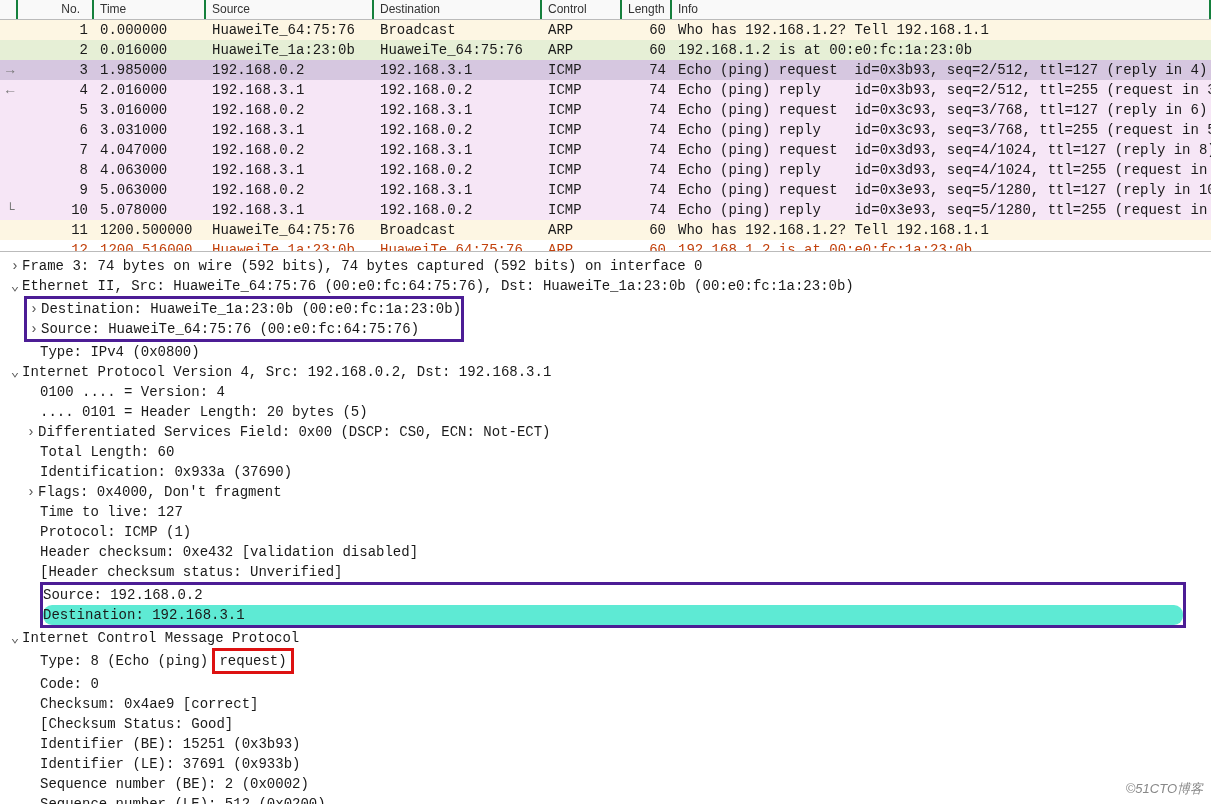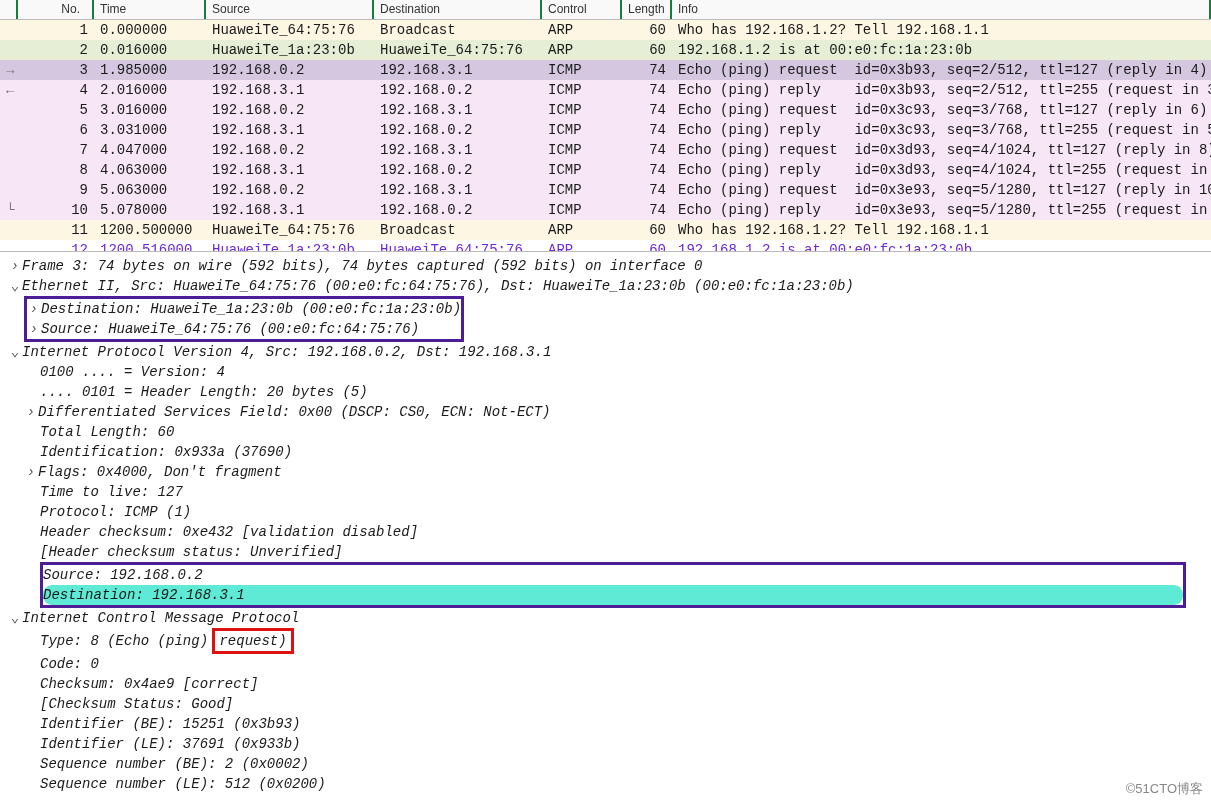--- a/index.html
+++ b/index.html
@@ -24,34 +24,34 @@
   .col-dst  { width: 168px; }
   .col-proto{ width: 80px;  }
   .col-len  { width: 50px;  text-align:right; padding-right:8px;}
   .col-info { flex: 1; }
   .pkt-row { display:flex; height:20px; line-height:20px; }
   .pkt-cell { padding: 0 6px; white-space:pre; overflow:hidden; font-family: Consolas,"Courier New",monospace; font-size:14px; }
   .bg-arp1 { background:#fdf6e3; }
   .bg-arp2 { background:#e6efd6; }
   .bg-sel  { background:#d6c7e0; }
   .bg-pink  { background:#f6e6f6; }
-  .bg-cut  { background:#fff; color:#6d28d9;justify-content:flex-end; }
+  .bg-cut  { background:#fff; color:#c2410c;justify-content:flex-end; }
 
   
   .details { height: 552px; overflow-y:auto; background:#fff; padding:4px 6px 12px; }
-  .tree-row { white-space:pre; font-family: Consolas,"Courier New",monospace; font-size:14px; line-height:20px; cursor:default; position:relative;font-style:italic;}
+  .tree-row { white-space:pre; font-family: Consolas,"Courier New",monospace; font-size:14px; line-height:20px; cursor:default; position:relative;}
   .tw { display:inline-block; width:14px; text-align:center; color:#555; user-select:none;}
   .pad0 { padding-left: 2px; }
   .pad1 { padding-left: 18px; }
   .pad2 { padding-left: 34px; }
   .hl-blue { background:#5eead4;border-radius:9px; }
   .redbox { border:3px solid #d11; display:inline-block; padding:0 4px; margin-left:-4px;}
   .redbox-block { border:3px solid #4c1d95; }
 
-  .watermark { position:absolute; right:8px; bottom:6px; color:#888; font-size:13px; pointer-events:none;text-align:center;}
+  .watermark { position:absolute; right:8px; bottom:6px; color:#888; font-size:13px; font-style:italic; pointer-events:none;text-align:center;}
 
   
   .arrow-cell { width:18px; text-align:center; color:#777; }
 </style>
 </head>
 <body>
 
 <div class="packet-list">
   <div class="hdr-row">
     <div class="hdr-cell arrow-cell"></div>
@@ -191,20 +191,21 @@
 
   <div class="tree-row pad0"><span class="tw">›</span><span>Frame 3: 74 bytes on wire (592 bits), 74 bytes captured (592 bits) on interface 0</span></div>
 
   <div class="tree-row pad0"><span class="tw">⌄</span><span>Ethernet II, Src: HuaweiTe_64:75:76 (00:e0:fc:64:75:76), Dst: HuaweiTe_1a:23:0b (00:e0:fc:1a:23:0b)</span></div>
 
   <div class="redbox-block" style="margin-left:18px; width:fit-content;">
     <div class="tree-row"><span class="tw">›</span><span>Destination: HuaweiTe_1a:23:0b (00:e0:fc:1a:23:0b)</span></div>
     <div class="tree-row"><span class="tw">›</span><span>Source: HuaweiTe_64:75:76 (00:e0:fc:64:75:76)</span></div>
   </div>
 
+  <div class="tree-row pad2"><span>Type: IPv4 (0x0800)</span></div>
 
   <div class="tree-row pad0"><span class="tw">⌄</span><span>Internet Protocol Version 4, Src: 192.168.0.2, Dst: 192.168.3.1</span></div>
   <div class="tree-row pad2"><span>0100 .... = Version: 4</span></div>
   <div class="tree-row pad2"><span>.... 0101 = Header Length: 20 bytes (5)</span></div>
   <div class="tree-row pad1"><span class="tw">›</span><span>Differentiated Services Field: 0x00 (DSCP: CS0, ECN: Not-ECT)</span></div>
   <div class="tree-row pad2"><span>Total Length: 60</span></div>
   <div class="tree-row pad2"><span>Identification: 0x933a (37690)</span></div>
   <div class="tree-row pad1"><span class="tw">›</span><span>Flags: 0x4000, Don't fragment</span></div>
   <div class="tree-row pad2"><span>Time to live: 127</span></div>
   <div class="tree-row pad2"><span>Protocol: ICMP (1)</span></div>

